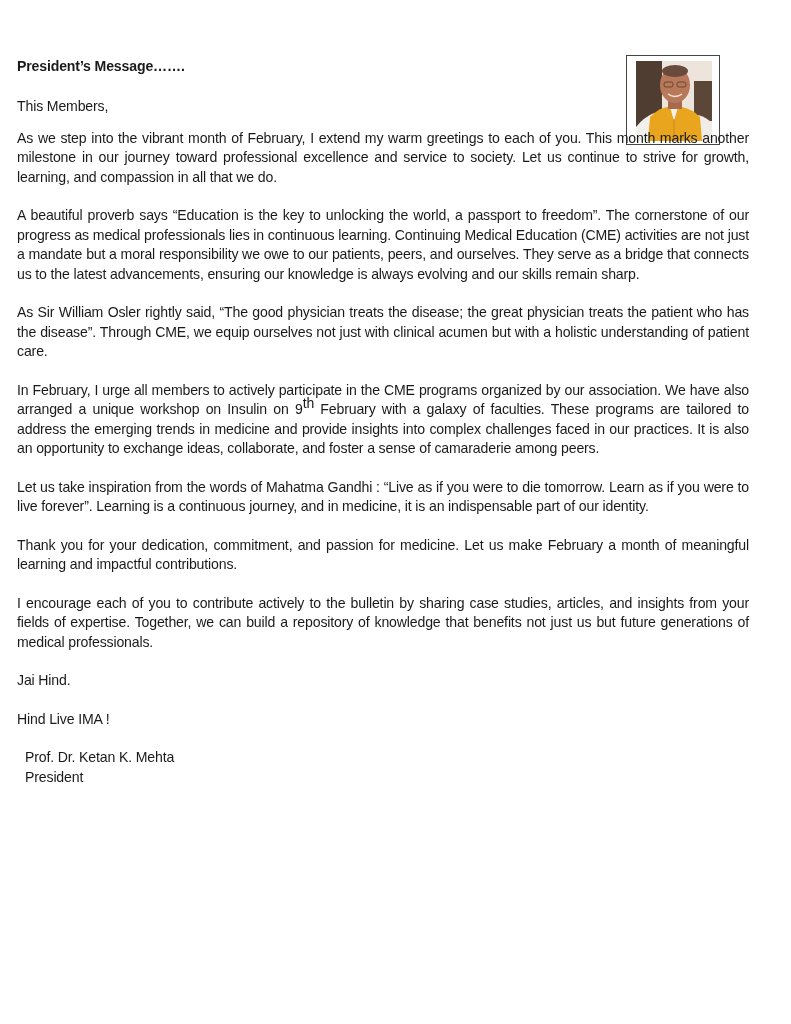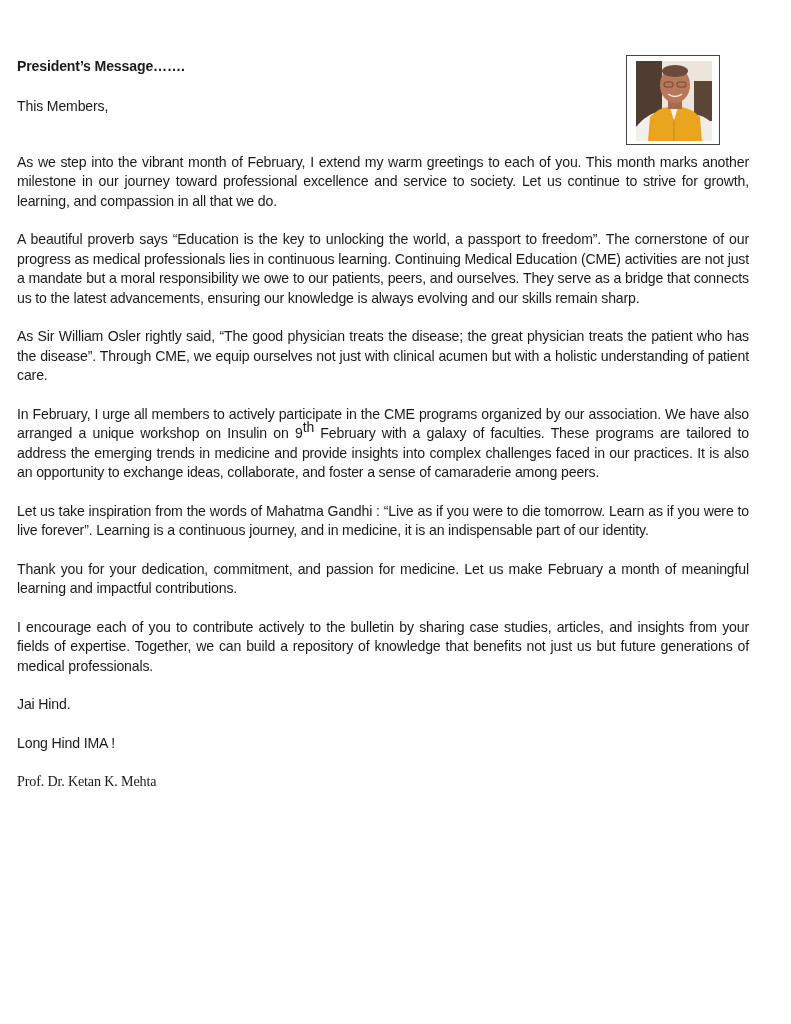--- a/index.html
+++ b/index.html
@@ -29,27 +29,26 @@
       margin: 0;
       height: 20px;
     }
     .salutation {
       margin: 20px 0 0 0;
     }
     .para {
       margin: 19px 0 0 0;
       text-align: justify;
     }
-    .para.first { margin-top: 36px; }
+    .para.first { margin-top: 12px; }
     .closing {
       margin: 19px 0 0 0;
     }
     .signature {
-      margin: 19px 0 0 0;
-      font-family: Liberation Serif, serif;
+      margin: 19px 0 0 8px;
     }
     .signature div { height: 19.5px; }
     sup {
       font-size: 14px;
       line-height: 0;
       vertical-align: super;
     }
     .photo-frame {
       position: absolute;
       left: 626px;
@@ -114,18 +113,19 @@
   <p class="para"><span>In February, I urge all members to actively participate in the CME programs organized by our association. We have also arranged a unique workshop on Insulin on 9</span><sup>th</sup><span> February with a galaxy of faculties. These programs are tailored to address the emerging trends in medicine and provide insights into complex challenges faced in our practices. It is also an opportunity to exchange ideas, collaborate, and foster a sense of camaraderie among peers.</span></p>
 
   <p class="para">Let us take inspiration from the words of Mahatma Gandhi : “Live as if you were to die tomorrow. Learn as if you were to live forever”.  Learning is a continuous journey, and in medicine, it is an indispensable part of our identity.</p>
 
   <p class="para">Thank you for your dedication, commitment, and passion for medicine. Let us make February a month of meaningful learning and impactful contributions.</p>
 
   <p class="para">I encourage each of you to contribute actively to the bulletin by sharing case studies, articles, and insights from your fields of expertise. Together, we can build a repository of knowledge that benefits not just us but future generations of medical professionals.</p>
 
   <p class="closing">Jai Hind.</p>
 
-  <p class="closing">Long Hind IMA !</p>
+  <p class="closing">Hind Live IMA !</p>
 
   <div class="signature">
     <div>Prof. Dr. Ketan K. Mehta</div>
+    <div>President</div>
   </div>
 </div>
 
 </body></html>

